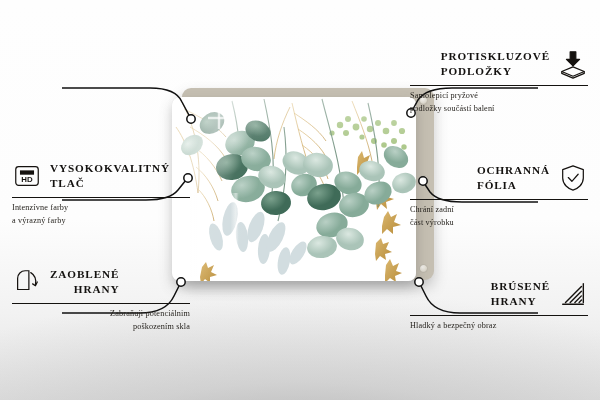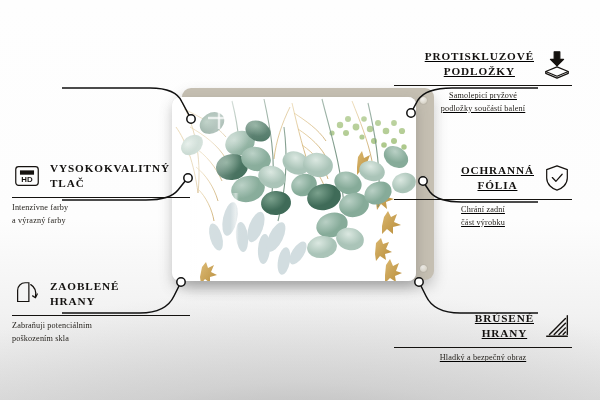--- a/index.html
+++ b/index.html
@@ -75,21 +75,21 @@
     left:36px; top:10px;
     background:
       linear-gradient(0deg, rgba(255,255,255,0) 42%, #fff 50%, rgba(255,255,255,0) 58%),
       linear-gradient(90deg, rgba(255,255,255,0) 42%, #fff 50%, rgba(255,255,255,0) 58%);
     pointer-events:none;
   }
 
   
   .feature { position:absolute; width:178px; }
   .feature.left  { left:12px;  text-align:left; }
-  .feature.right { right:28px; text-align:center;text-decoration:underline; }
+  .feature.right { right:12px; text-align:left; }
 
   .f-head {
     display:flex; align-items:center; gap:8px;
     min-height:36px;
   }
   .feature.right .f-head { flex-direction:row-reverse; }
 
   .f-icon { flex:0 0 auto; width:30px; height:30px; color:#15120f; }
   .f-icon svg { display:block; width:100%; height:100%; }
 
@@ -112,25 +112,25 @@
     font-size:8.2px;
     line-height:1.5;
     color:#27241f;
     margin-top:4px;
     letter-spacing:0.15px;
   }
 
   
   #feat-glass  { top:46px; }
   #feat-print  { top:158px; }
-  #feat-round  { top:276px; }
+  #feat-round  { top:264px;text-align:right; }
   
   #feat-pads   { top:46px; }
   #feat-foil   { top:160px; }
-  #feat-brush  { top:276px;margin-top:32px; }
+  #feat-brush  { top:276px; }
 
   
   #connectors {
     position:absolute; inset:0;
     width:600px; height:400px;
     pointer-events:none;
   }
   #connectors path { fill:none; stroke:#111111; stroke-width:1.5; }
   #connectors circle { fill:#ffffff; stroke:#111111; stroke-width:1.5; }
 </style>

